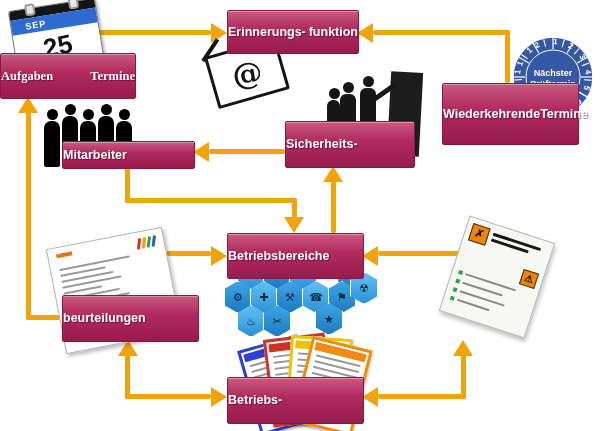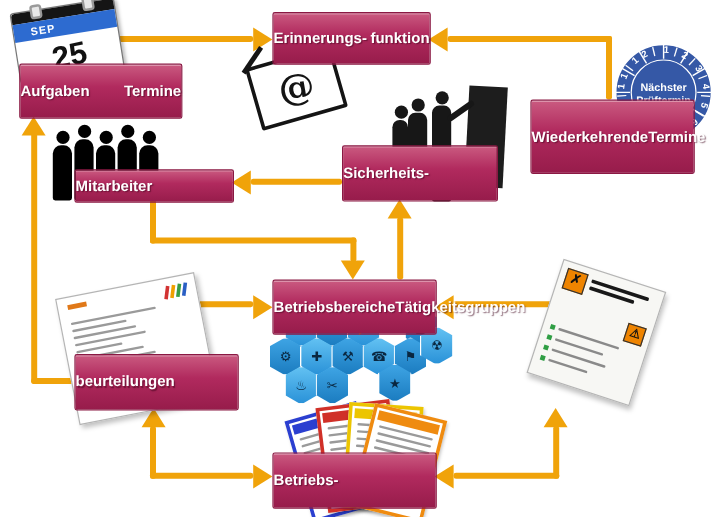--- a/index.html
+++ b/index.html
@@ -299,21 +299,21 @@
   <div class="hex" style="left:237px;top:305px;">
       <span>♨</span>
     </div>
   <div class="hex dark" style="left:263px;top:305px;">
       <span>✂</span>
     </div>
   <div class="hex dark" style="left:315px;top:303px;">
       <span>★</span>
     </div>
 
-  <div class="box" style="left:16px;top:53px;width:134px;height:44px;">
+  <div class="box" style="left:0;top:53px;width:134px;height:44px;font-family:Liberation Serif, serif;">
     <span>Aufgaben</span>
     <span>Termine</span>
   </div>
 
   <div class="box" style="left:227px;top:10px;width:130px;height:42px;">
     <span>Erinnerungs-</span>
     <span>funktion</span>
   </div>
 
   <div class="box" style="left:442px;top:83px;width:135px;height:60px;">
@@ -324,21 +324,20 @@
   <div class="box" style="left:285px;top:121px;width:128px;height:45px;">
     <span>Sicherheits-</span>
   </div>
 
   <div class="box" style="left:62px;top:141px;width:131px;height:26px;">
     <span>Mitarbeiter</span>
   </div>
 
   <div class="box" style="left:227px;top:233px;width:135px;height:44px;">
     <span>Betriebsbereiche</span>
-    <span>Tätigkeitsgruppen</span>
   </div>
 
   <div class="box" style="left:62px;top:295px;width:135px;height:45px;">
     <span>beurteilungen</span>
   </div>
 
 
   <div class="box" style="left:227px;top:377px;width:135px;height:45px;">
     <span>Betriebs-</span>
   </div>

